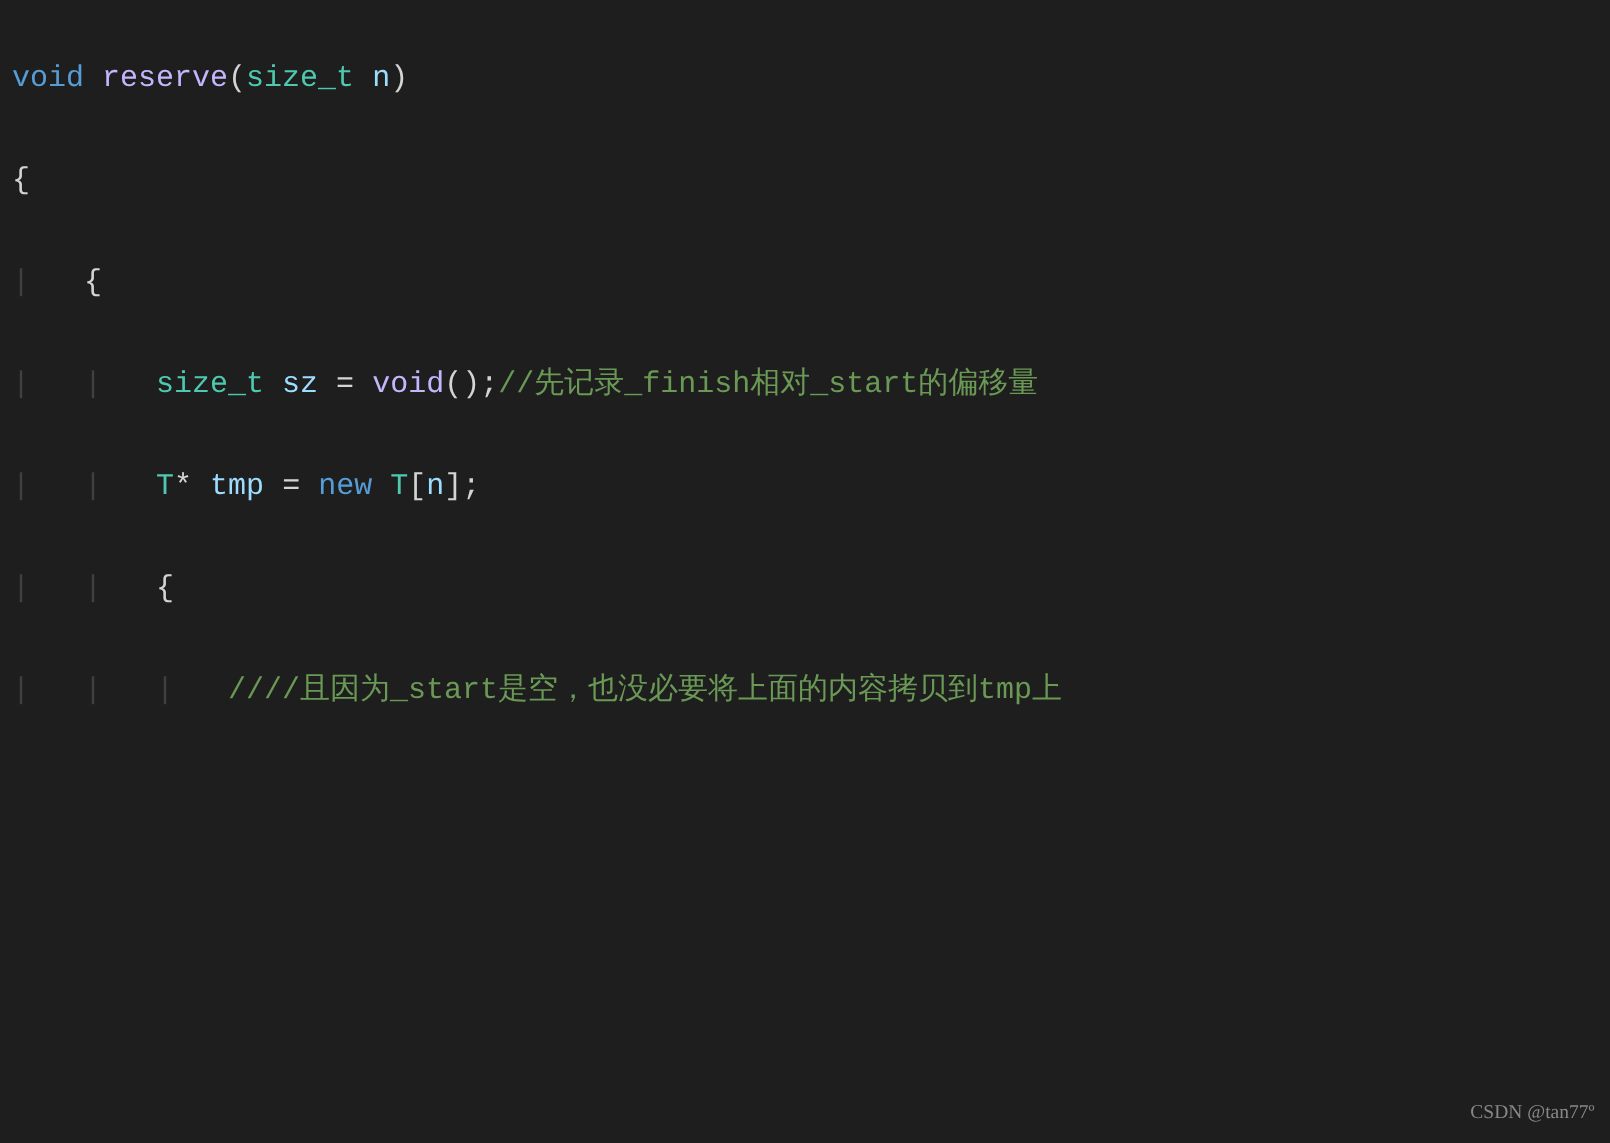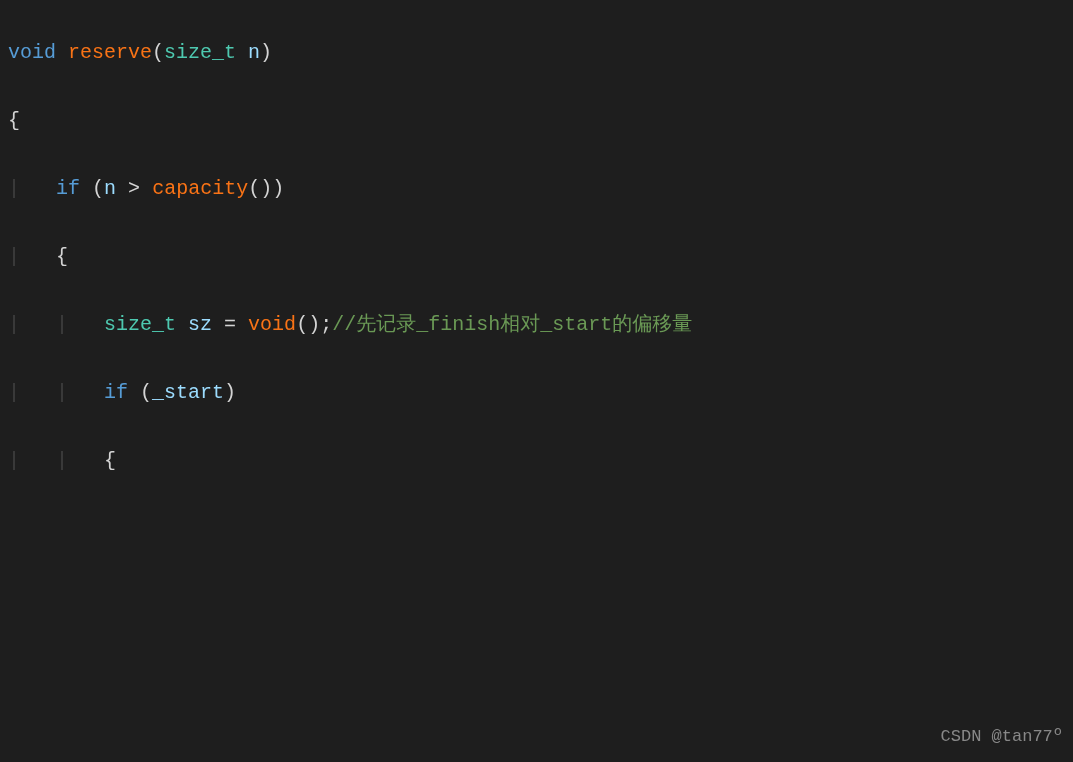--- a/index.html
+++ b/index.html
@@ -15,47 +15,47 @@
     overflow: hidden;
     position: relative;
   }
   .code-area {
     padding: 2px 8px;
     white-space: pre;
   }
   .line { position: relative; }
   .kw { color: #569cd6; margin-top: 48px; }       
   .type { color: #4ec9b0; text-align: right; }     
-  .fn { color: #f97316; }       
+  .fn { color: #c4b5fd; }       
   .var { color: #9cdcfe; }      
   .op { color: #d4d4d4; }
   .paren { color: #d4d4d4; }
   .brace { color: #d4d4d4; }
   .comment { color: #6a9955; font-family: Liberation Mono, monospace; }
   .guide { color: #404040; }
   .watermark {
     position: absolute;
     bottom: 10px;
     right: 10px;
-    font-size: 17px;
+    font-size: 13px;
     color: #888;
-    font-family: Liberation Mono, monospace;
+    font-family: Liberation Serif, serif;
   }
 </style>
 </head>
 <body>
 
 <div class="code-area">
 <div class="line"><span class="kw">void</span> <span class="fn">reserve</span><span class="paren">(</span><span class="type">size_t</span> <span class="var">n</span><span class="paren">)</span></div>
 <div class="line"><span class="brace">{</span></div>
-<div class="line"><span class="guide">|   </span><span class="kw">if</span> <span class="paren">(</span><span class="var">n</span> <span class="op">&gt;</span> <span class="fn">capacity</span><span class="paren">())</span></div>
 <div class="line"><span class="guide">|   </span><span class="brace">{</span></div>
 <div class="line"><span class="guide">|   |   </span><span class="type">size_t</span> <span class="var">sz</span> <span class="op">=</span> <span class="fn">void</span><span class="paren">();</span><span class="comment">//先记录_finish相对_start的偏移量</span></div>
-<div class="line"><span class="guide">|   |   </span><span class="kw">if</span> <span class="paren">(</span><span class="var">_start</span><span class="paren">)</span></div>
+<div class="line"><span class="guide">|   |   </span><span class="type">T</span><span class="op">*</span> <span class="var">tmp</span> <span class="op">=</span> <span class="kw">new</span> <span class="type">T</span><span class="paren">[</span><span class="var">n</span><span class="paren">];</span></div>
 <div class="line"><span class="guide">|   |   </span><span class="brace">{</span></div>
+<div class="line"><span class="guide">|   |   |   </span><span class="comment">////且因为_start是空，也没必要将上面的内容拷贝到tmp上</span></div>
 
 
 
 
 
 
 
 
 
 

